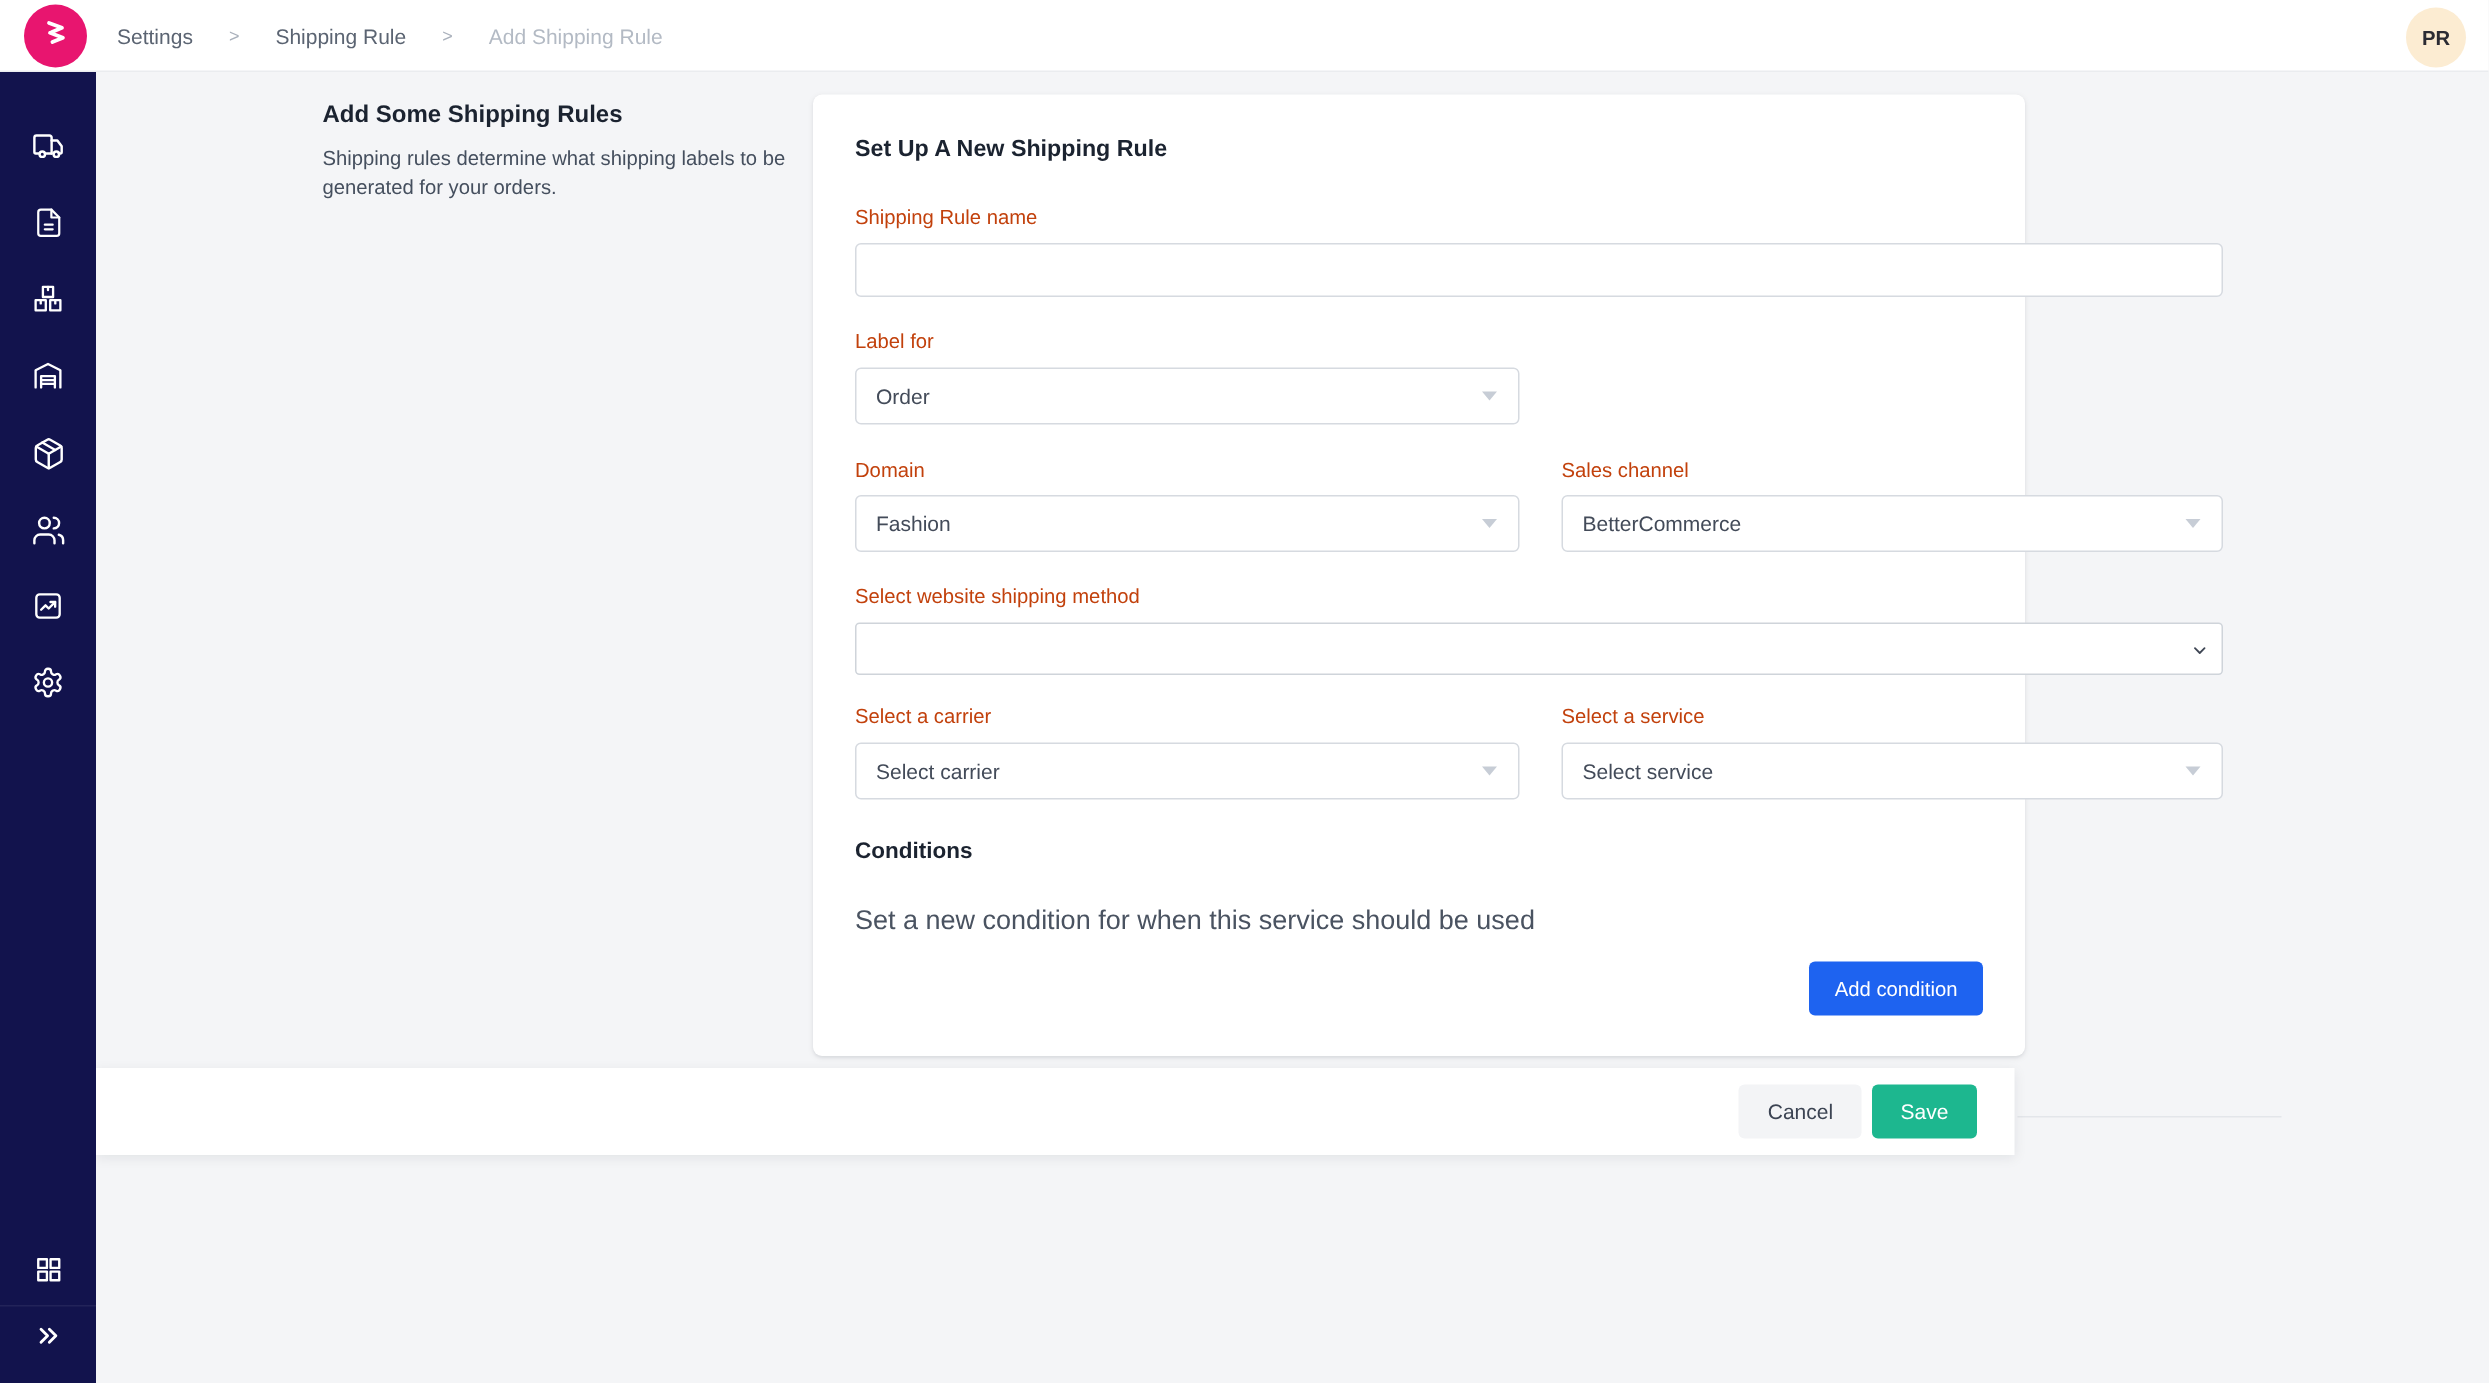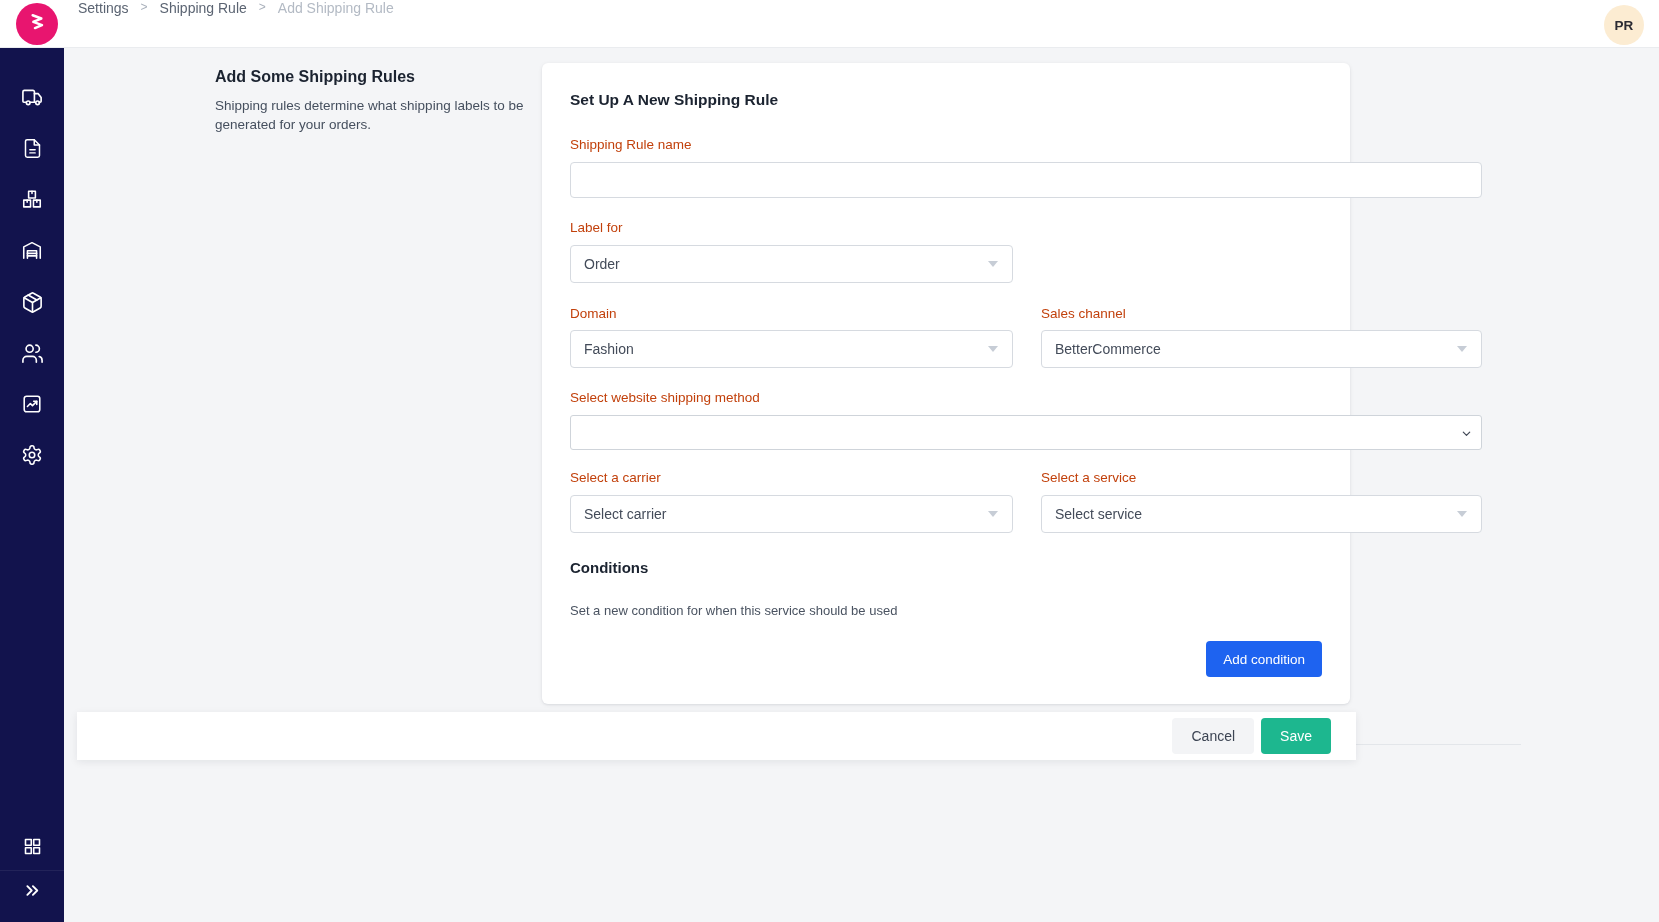--- a/index.html
+++ b/index.html
@@ -10,21 +10,21 @@
     font-family:"Liberation Sans", sans-serif;
     color:#39404d;
   }
   
   .topbar { position:absolute; left:0; top:0; width:1659px; height:48px;
     background:#ffffff; border-bottom:1px solid #eaecef; z-index:20; }
   .logo { position:absolute; left:16px; top:3px; width:42px; height:42px;
     border-radius:50%; background:#e8156f; display:flex; align-items:center;
     justify-content:center; cursor:pointer; }
   .breadcrumb { position:absolute; left:78px; top:0; height:48px;
-    display:flex; align-items:flex-start; gap:12px; font-size:14px; color:#5b6472; }
+    display:flex; align-items:center; gap:24px; font-size:14px; color:#5b6472; }
   .breadcrumb .crumb { cursor:pointer; }
   .breadcrumb .sep { color:#a9b0bb; font-size:12px; }
   .breadcrumb .current { color:#b3bac4; }
   .avatar { position:absolute; left:1604px; top:5px; width:40px; height:40px;
     border-radius:50%; background:#fcecd2; color:#2b2b33; font-weight:bold;
     font-size:13.5px; display:flex; align-items:center; justify-content:center;
     cursor:pointer; }
   
   .sidebar { position:absolute; left:0; top:48px; width:64px; height:874px;
     background:#12134d; z-index:15; }
@@ -51,30 +51,30 @@
     border-radius:4px; background:#fff; display:flex; align-items:center;
     padding:0 34px 0 13px; font-size:14px; color:#434b59; cursor:pointer; }
   .caret { position:absolute; right:14px; top:50%; margin-top:-3px; width:0;
     height:0; border-left:5px solid transparent; border-right:5px solid transparent;
     border-top:6px solid #c7cdd6; }
   .native-select { position:absolute; height:35px; border:1px solid #cfd4da;
     border-radius:3px; background:#fff; cursor:pointer; }
   .native-select svg { position:absolute; right:9px; top:50%; margin-top:-5px; }
   .section-title { position:absolute; left:28px; font-size:15px; font-weight:bold;
     color:#1b2330; }
-  .hint { position:absolute; left:28px; font-size:13px; color:#4a5361; }
+  .hint { position:absolute; left:28px; font-size:18px; color:#4a5361; }
   .btn { border:none; border-radius:4px; font:inherit; cursor:pointer;
     display:inline-flex; align-items:center; justify-content:center; }
   .btn-blue { position:absolute; right:28px; top:578px; height:36px;
     padding:0 17px; background:#1e63f0; color:#ffffff; font-size:13.5px; }
   
-  .footer { position:absolute; left:64px; top:712px; width:1279px; height:48px;
+  .footer { position:absolute; left:64px; top:712px; width:1279px; height:58px;
     background:#ffffff; box-shadow:0 2px 8px rgba(16,24,40,.08);
     display:flex; align-items:center; justify-content:flex-end; gap:7px;
-    padding-right:25px; z-index:10;margin-left:13px; }
+    padding-right:25px; z-index:10; }
   .btn-cancel { height:36px; padding:0 19px; background:#f3f4f6; color:#3c4453;
     font-size:14px; }
   .btn-save { height:36px; padding:0 19px; background:#1db78f; color:#ffffff;
     font-size:14px; }
   .footer-line { position:absolute; left:1345px; top:744px; width:176px;
     height:1px; background:#e3e6ea; }
 </style>
 </head>
 <body>
 

